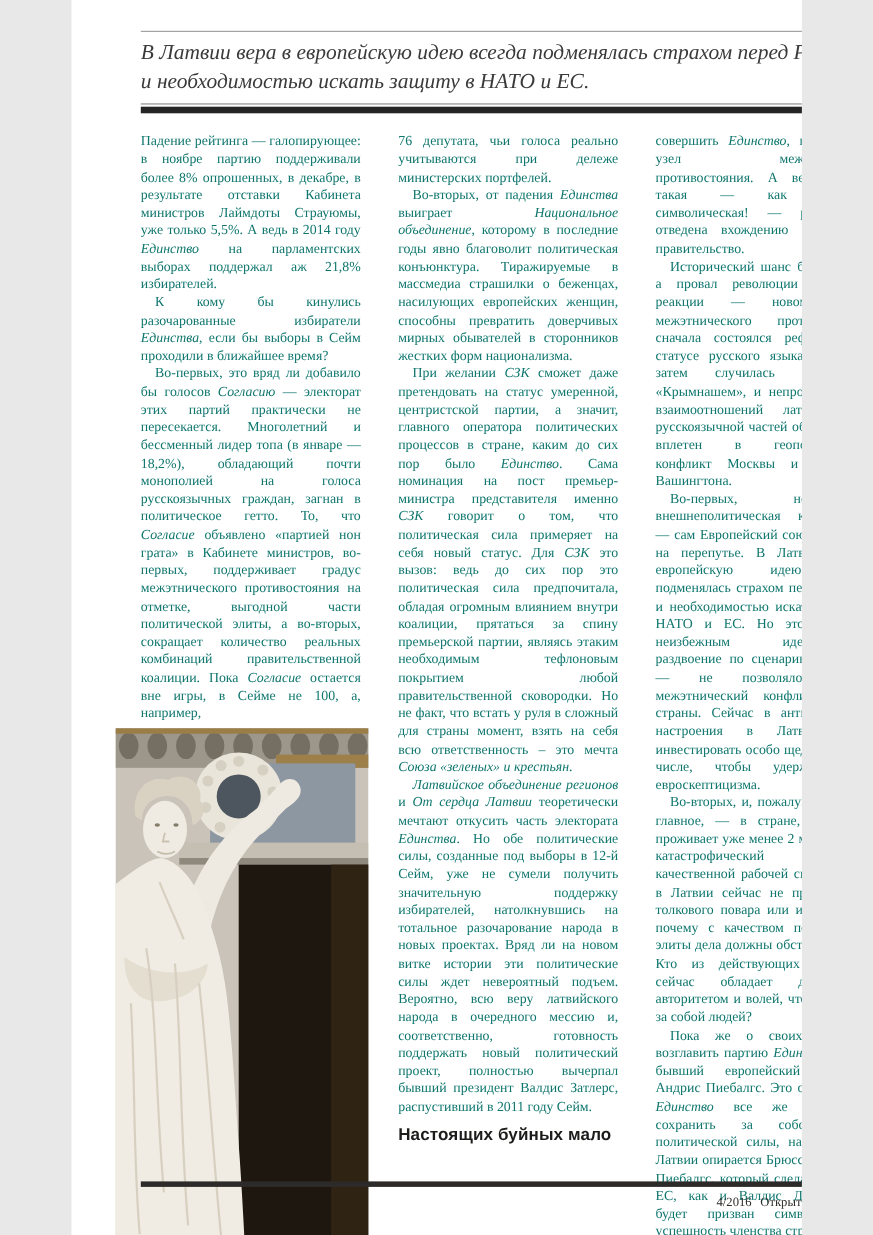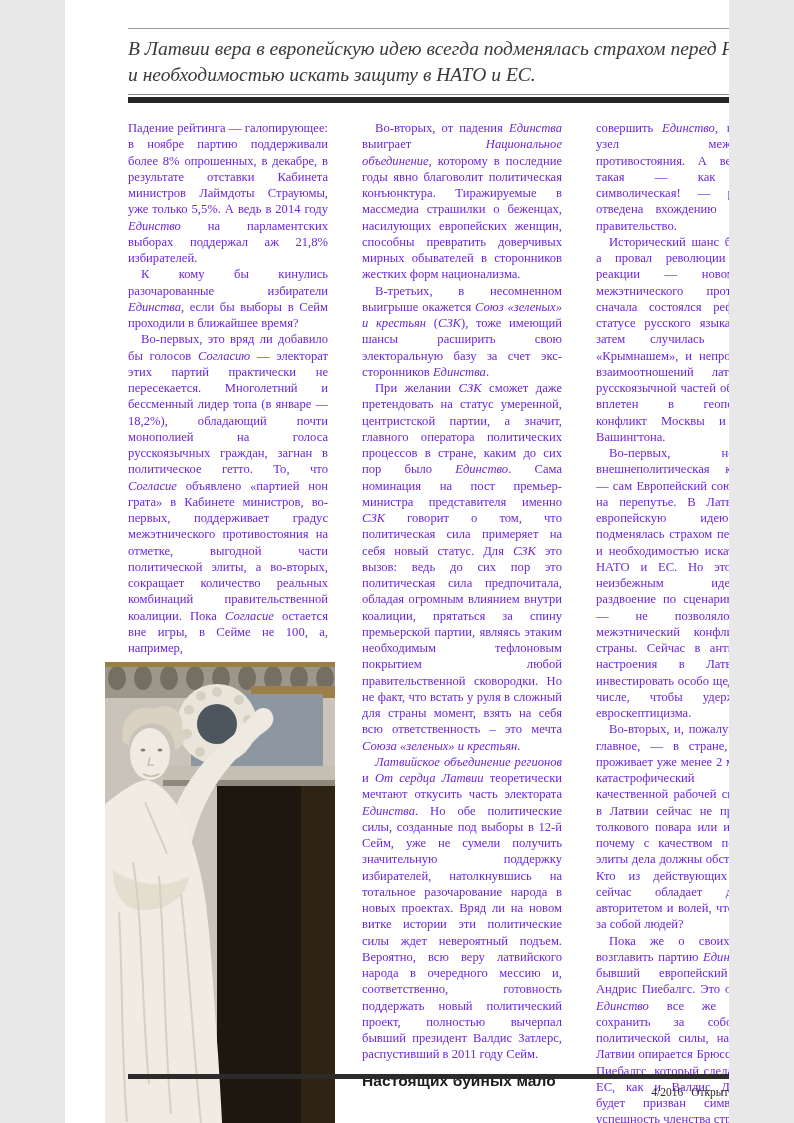--- a/index.html
+++ b/index.html
@@ -7,21 +7,21 @@
         font-family:"Liberation Serif", serif;color:#2e2b28;overflow:hidden;}
   .top-rule{position:absolute;left:63px;top:28px;width:668px;height:1px;background:#9a9a9a;}
   .headline{position:absolute;left:63px;top:36px;width:668px;
             font-style:italic;font-size:19.5px;line-height:26px;color:#3a3a3a;}
   .scotch-rule{position:absolute;left:63px;top:94px;width:668px;}
   .scotch-rule .thin{height:1px;background:#8a8a8a;margin-bottom:2px;}
   .scotch-rule .thick{height:6px;background:#262626;}
   .columns{position:absolute;left:63px;top:120px;width:668px;display:flex;gap:34px;}
   .col{width:200px;flex:0 0 200px;}
   .col-text p{margin:0;font-size:12.6px;line-height:16.25px;text-align:justify;
-              text-indent:13px;color:#6d28d9;}
+              text-indent:13px;color:#0f766e;}
   .col-text p.noindent{text-indent:0;}
   .col-text i{font-style:italic;}
   .col-text h2{margin:9px 0 4px 0;font-family:"Liberation Sans", sans-serif;
                font-weight:bold;font-size:15.5px;line-height:18px;color:#1c1c1a;letter-spacing:.1px;}
   figure.photo{margin:6px 0 0 -23px;width:230px;height:483px;display:block;}
   figure.photo svg{display:block;}
   .footer-rule{position:absolute;left:63px;top:1074px;width:668px;height:5px;background:#2d2b29;}
   .footer-text{position:absolute;left:63px;top:1083px;width:668px;text-align:right;
                font-size:11.5px;color:#2e2b28;}
   .footer-text .mag{margin-left:5px;}
@@ -105,22 +105,22 @@
             <path d="M28,200 C38,262 36,332 44,422"></path>
             <path d="M54,214 C60,284 58,354 66,452"></path>
             <path d="M76,232 C84,302 88,382 96,462"></path>
             <path d="M14,250 C18,320 16,390 22,460"></path>
             <path d="M40,140 C48,160 56,176 62,192"></path>
           </g>
         </svg>
       </figure>
     </div>
     <div class="col col-text">
+        <p class="noindent">76 депутата, чьи голоса реально учитываются при дележе министерских портфелей.</p>
         <p>Во-вторых, от падения <i>Единства</i> выиграет <i>Национальное объединение</i>, которому в последние годы явно благоволит политическая конъюнктура. Тиражируемые в массмедиа страшилки о беженцах, насилующих европейских женщин, способны превратить доверчивых мирных обывателей в сторонников жестких форм национализма.</p>
-        <p>В-третьих, в несомненном выигрыше окажется <i>Союз «зеленых» и крестьян</i> (<i>СЗК</i>), тоже имеющий шансы расширить свою электоральную базу за счет экс-сторонников <i>Единства</i>.</p>
         <p>При желании <i>СЗК</i> сможет даже претендовать на статус умеренной, центристской партии, а значит, главного оператора политических процессов в стране, каким до сих пор было <i>Единство</i>. Сама номинация на пост премьер-министра представителя именно <i>СЗК</i> говорит о том, что политическая сила примеряет на себя новый статус. Для <i>СЗК</i> это вызов: ведь до сих пор это политическая сила предпочитала, обладая огромным влиянием внутри коалиции, прятаться за спину премьерской партии, являясь этаким необходимым тефлоновым покрытием любой правительственной сковородки. Но не факт, что встать у руля в сложный для страны момент, взять на себя всю ответственность – это мечта <i>Союза «зеленых» и крестьян</i>.</p>
         <p><i>Латвийское объединение регионов</i> и <i>От сердца Латвии</i> теоретически мечтают откусить часть электората <i>Единства</i>. Но обе политические силы, созданные под выборы в 12-й Сейм, уже не сумели получить значительную поддержку избирателей, натолкнувшись на тотальное разочарование народа в новых проектах. Вряд ли на новом витке истории эти политические силы ждет невероятный подъем. Вероятно, всю веру латвийского народа в очередного мессию и, соответственно, готовность поддержать новый политический проект, полностью вычерпал бывший президент Валдис Затлерс, распустивший в 2011 году Сейм.</p>
         <h2>Настоящих буйных мало</h2>
       </div>
     <div class="col col-text">
         <p class="noindent">совершить <i>Единство</i>, не разрубив узел межэтнического противостояния. А ведь именно такая — как минимум символическая! — роль была отведена вхождению <i>Согласие</i> в правительство.</p>
         <p>Исторический шанс был упущен, а провал революции привел к реакции — новому витку межэтнического противостояния: сначала состоялся референдум о статусе русского языка в Латвии, затем случилась эпопея с «Крымнашем», и непростой сюжет взаимоотношений латышской и русскоязычной частей общества был вплетен в геополитический конфликт Москвы и Брюсселя-Вашингтона.</p>
         <p>Во-первых, не та внешнеполитическая конъюнктура — сам Европейский союз находится на перепутье. В Латвии вера в европейскую идею всегда подменялась страхом перед Россией и необходимостью искать защиту в НАТО и ЕС. Но это и делало неизбежным идеологическое раздвоение по сценарию <i>Единства</i> — не позволяло решить межэтнический конфликт внутри страны. Сейчас в антироссийские настроения в Латвии будут инвестировать особо щедро — в том числе, чтобы удержать рост евроскептицизма.</p>
         <p>Во-вторых, и, пожалуй, это самое главное, — в стране, в которой проживает уже менее 2 млн человек, катастрофический дефицит качественной рабочей силы. И если в Латвии сейчас не просто найти толкового повара или инженера, то почему с качеством политической элиты дела должны обстоять лучше? Кто из действующих политиков сейчас обладает достаточным авторитетом и волей, чтобы повести за собой людей?</p>
         <p>Пока же о своих амбициях возглавить партию <i>Единство</i> заявил бывший европейский комиссар Андрис Пиебалгс. Это означает, что <i>Единство</i> все же попытается сохранить за собой статус политической силы, на которую в Латвии опирается Брюссель. Андрис Пиебалгс, который сделал карьеру в ЕС, как и Валдис Домбровскис, будет призван символизировать успешность членства страны в ЕС.</p>

